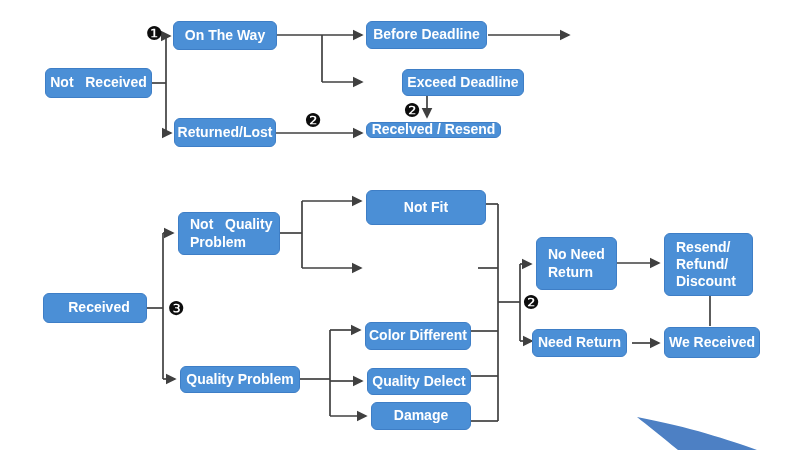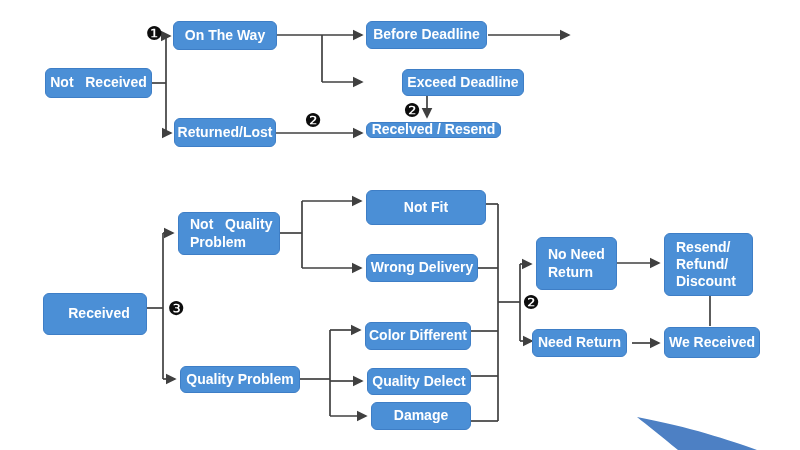--- a/index.html
+++ b/index.html
@@ -85,26 +85,25 @@
     <path id="swoosh" d="M637,417 C690,427 729,440 757,450 L678,450 C661,436 647,425 637,417 Z" fill="#4d80c4" stroke="none"></path>
   </svg>
 
   <div class="node" style="left:45px;top:68px;width:107px;height:30px;">Not   Received</div>
   <div class="node" style="left:173px;top:21px;width:104px;height:29px;">On The Way</div>
   <div class="node" style="left:174px;top:118px;width:102px;height:29px;">Returned/Lost</div>
   <div class="node" style="left:366px;top:21px;width:121px;height:28px;">Before Deadline</div>
   <div class="node" style="left:366px;top:69px;width:122px;height:27px;margin-left:36px;">Exceed Deadline</div>
   <div class="node" style="left:366px;top:122px;width:135px;height:16px;">Recelved / Resend</div>
 
-  <div class="node" style="left:43px;top:293px;width:104px;height:42px;padding-left:8px;">Received</div>
+  <div class="node" style="left:43px;top:293px;width:104px;height:30px;padding-left:8px;">Received</div>
   <div class="node left" style="left:178px;top:212px;width:102px;height:43px;">Not   Quality
 Problem</div>
   <div class="node" style="left:180px;top:366px;width:120px;height:27px;">Quality Problem</div>
   <div class="node" style="left:366px;top:190px;width:120px;height:35px;text-align:right;">Not Fit</div>
-  <div class="node" style="left:366px;top:254px;width:112px;height:28px;">Wrong Delivery</div>
   <div class="node" style="left:365px;top:322px;width:106px;height:28px;">Color Different</div>
   <div class="node" style="left:367px;top:368px;width:104px;height:27px;">Quality Delect</div>
   <div class="node" style="left:371px;top:402px;width:100px;height:28px;">Damage</div>
   <div class="node left" style="left:536px;top:237px;width:81px;height:53px;">No Need
 Return</div>
   <div class="node left" style="left:664px;top:233px;width:89px;height:63px;">Resend/
 Refund/
 Discount</div>
   <div class="node" style="left:532px;top:329px;width:95px;height:28px;">Need Return</div>
   <div class="node" style="left:664px;top:327px;width:96px;height:31px;">We Received</div>

